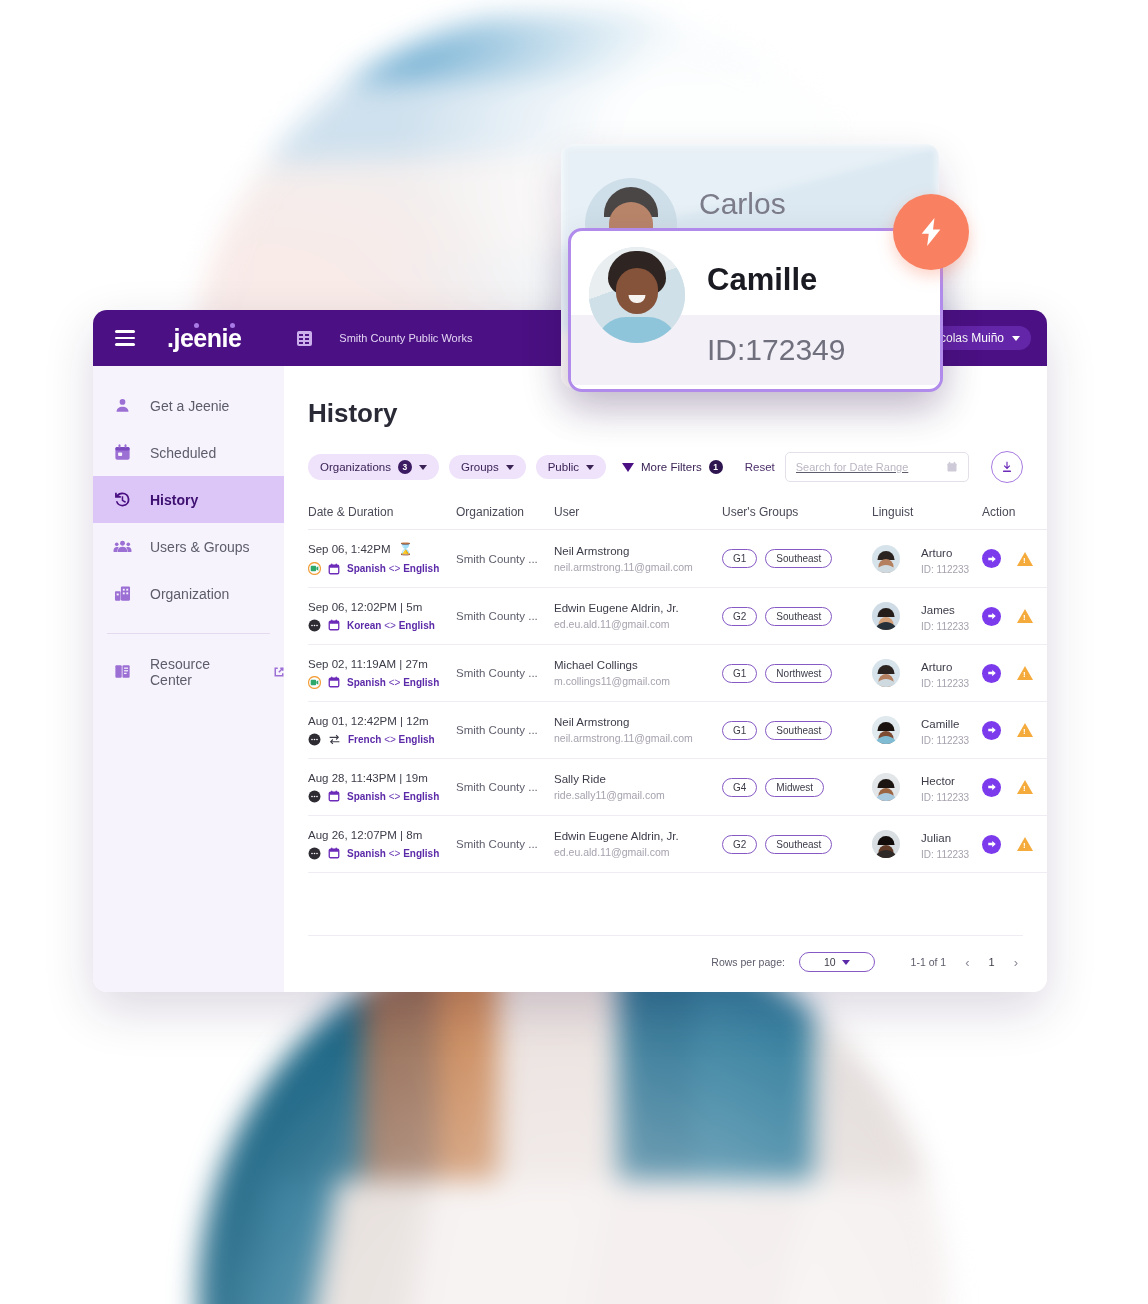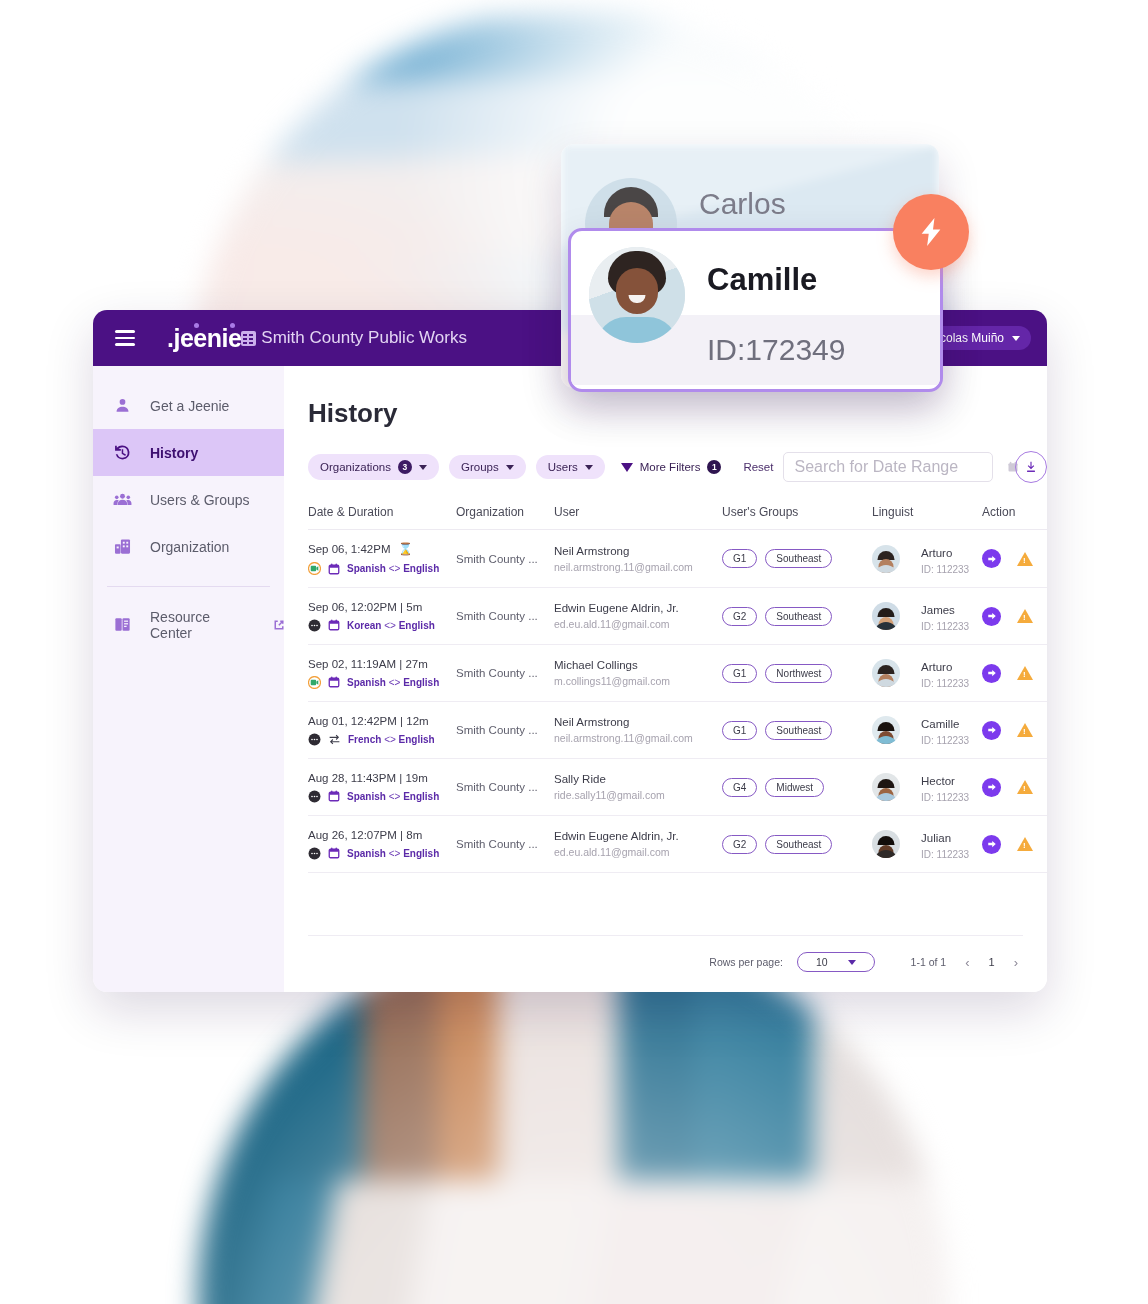--- a/index.html
+++ b/index.html
@@ -92,22 +92,22 @@
     margin-left: 32px; color: #fff; font-size: 25px; font-weight: 700;
     letter-spacing: -.5px; position: relative; line-height: 1;
   }
   .logo .dot-accent {
     position: absolute; width: 5px; height: 5px; border-radius: 50%;
     background: #A97BE6;
   }
   .logo .d1 { left: 27px; top: -3px; }
   .logo .d2 { left: 63px; top: -3px; }
   .org-chip {
-    display: flex; align-items: center; gap: 5px;
-    color: #E3D5F3; font-size: 17px;
+    margin-left: 56px; display: flex; align-items: center; gap: 27px;
+    color: #E3D5F3; font-size: 11px;
   }
   .bldg-icon {
     width: 15px; height: 15px; background: #CBB0EC;
     border-radius: 2px; position: relative; flex-shrink: 0;
   }
   .bldg-icon::before {
     content:''; position:absolute; left:2px; top:3px; width:4px; height:2px;
     background:#4B1184; box-shadow: 6px 0 0 #4B1184, 0 4px 0 #4B1184, 6px 4px 0 #4B1184, 0 8px 0 #4B1184, 6px 8px 0 #4B1184;
   }
   .topbar-right {
@@ -180,22 +180,22 @@
   }
   .funnel { width:0;height:0;border-left:6px solid transparent;border-right:6px solid transparent;border-top:9px solid #4B1184; }
   .reset-link { font-size: 11.5px; color: #4B2E6B; margin-left: 12px; cursor: pointer; }
   .date-search {
     margin-left: auto; width: 210px; height: 30px;
     border: 1px solid #E4E0EA; border-radius: 5px;
     display: flex; align-items: center; padding: 0 10px;
     font-size: 11px; color: #B6B2BD; gap: 6px;
   }
   .date-search input {
-    border: none; outline: none; flex: 1; font-size: 16px;
-    color: #5C5C6B; font-family: inherit; background: transparent;
+    border: none; outline: none; flex: 1; font-size: 11px;
+    color: #5C5C6B; font-family: inherit; background: transparent; text-decoration: underline;
   }
   .date-search input::placeholder { color: #BBB6C3; }
   .cal-ico { width: 12px; height: 12px; color: #CFCAD7; flex-shrink: 0; }
   .cal-ico svg { width:12px;height:12px;display:block;fill:currentColor; }
   .dl-btn {
     width: 32px; height: 32px; border-radius: 50%;
     border: 1.6px solid #A77BE0; color: #6C2BB8; margin-left: 12px;
     display: flex; align-items: center; justify-content: center; cursor: pointer; flex-shrink: 0;
   }
   .dl-btn svg { width: 14px; height: 14px; fill: currentColor; }
@@ -256,22 +256,22 @@
   .warn-ico { width: 0; height: 0; border-left: 8px solid transparent; border-right: 8px solid transparent; border-bottom: 14px solid #F5AB3C; cursor: pointer; position: relative; }
   .warn-ico::after { content:'!'; position:absolute; left:-2px; top:4px; font-size:8px; color:#fff; font-weight:700; }
 
   
   .pagination {
     margin-top: auto; display: flex; align-items: center; justify-content: flex-end;
     gap: 14px; padding: 16px 0 20px 0; border-top: 1px solid #EFECF3;
   }
   .rpp-label { font-size: 10.5px; color: #5C5C6B; }
   .rpp-select {
-    border: 1px solid #8659C4; border-radius: 12px; padding: 3px 18px;
-    font-size: 10.5px; color: #3C3C49; display: flex; align-items: center; gap: 20px; cursor: pointer;
+    border: 1px solid #8659C4; border-radius: 12px; padding: 3px 24px;
+    font-size: 10.5px; color: #3C3C49; display: flex; align-items: center; gap: 6px; cursor: pointer;
   }
   .rpp-select .caret { border-top-color: #5B2AA8; }
   .range-txt { font-size: 10.5px; color: #5C5C6B; margin-left: 22px; }
   .pg-btn { font-size: 13px; color: #8D8998; cursor: pointer; padding: 0 5px; }
   .pg-num { font-size: 11px; color: #3C3C49; }
 
   
   .float-card {
     position: absolute; border-radius: 13px; background: #fff;
     box-shadow: 0 16px 40px rgba(40,10,70,.17);
@@ -370,20 +370,32 @@
 
       <div class="sidebar">
         <div class="nav-item">
           <span class="nav-ico">
             <svg viewBox="0 0 24 24">
                 <circle cx="12" cy="7.5" r="3.6"></circle>
                 <path d="M4.5 20c0-4 3.4-6.3 7.5-6.3s7.5 2.3 7.5 6.3z"></path>
               </svg>
           </span>
           <span>Get a Jeenie</span>
+        </div>
+        <div class="nav-item">
+          <span class="nav-ico">
+            <svg viewBox="0 0 24 24">
+                <rect x="3" y="5" width="18" height="16" rx="2.4"></rect>
+                <rect x="3" y="5" width="18" height="4.5" rx="2" fill="#7C4BC0"></rect>
+                <rect x="7" y="1.5" width="2.4" height="4.6" rx="1.2"></rect>
+                <rect x="14.6" y="1.5" width="2.4" height="4.6" rx="1.2"></rect>
+                <rect x="6.5" y="12" width="5" height="4.5" rx="1" fill="#F7F3FC"></rect>
+              </svg>
+          </span>
+          <span>Scheduled</span>
         </div>
         <div class="nav-item active">
           <span class="nav-ico">
             <svg viewBox="0 0 24 24">
                 <path d="M12 3.2a8.8 8.8 0 1 1-8.5 11h2.2A6.6 6.6 0 1 0 12 5.4a6.6 6.6 0 0 0-5 2.3h2.9v2.2H2.6V3.6h2.2v2.5A8.77 8.77 0 0 1 12 3.2z"></path>
                 <path d="M11 8h1.9v4.6l3.5 2-1 1.7-4.4-2.6z"></path>
               </svg>
           </span>
           <span>History</span>
         </div>
@@ -445,21 +457,21 @@
           <div class="chip">
             <span>Organizations</span>
             <span class="badge">3</span>
             <span class="caret"></span>
           </div>
           <div class="chip">
             <span>Groups</span>
             <span class="caret"></span>
           </div>
           <div class="chip">
-            <span>Users</span>
+            <span>Public</span>
             <span class="caret"></span>
           </div>
           <div class="more-filters">
             <span class="funnel"></span>
             <span>More Filters</span>
             <span class="badge" style="background:#2F1550;color:#fff;width:14px;height:14px;border-radius:50%;display:flex;align-items:center;justify-content:center;font-size:8.5px;font-weight:700">1</span>
           </div>
           <div class="reset-link">Reset</div>
 
           <div class="date-search">

